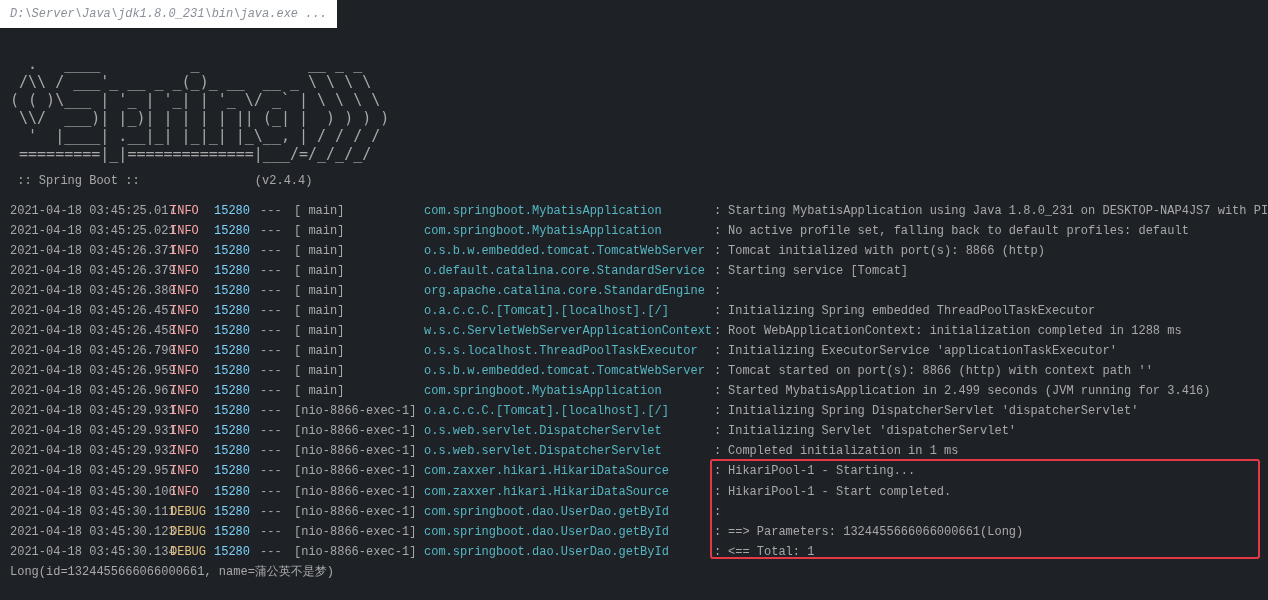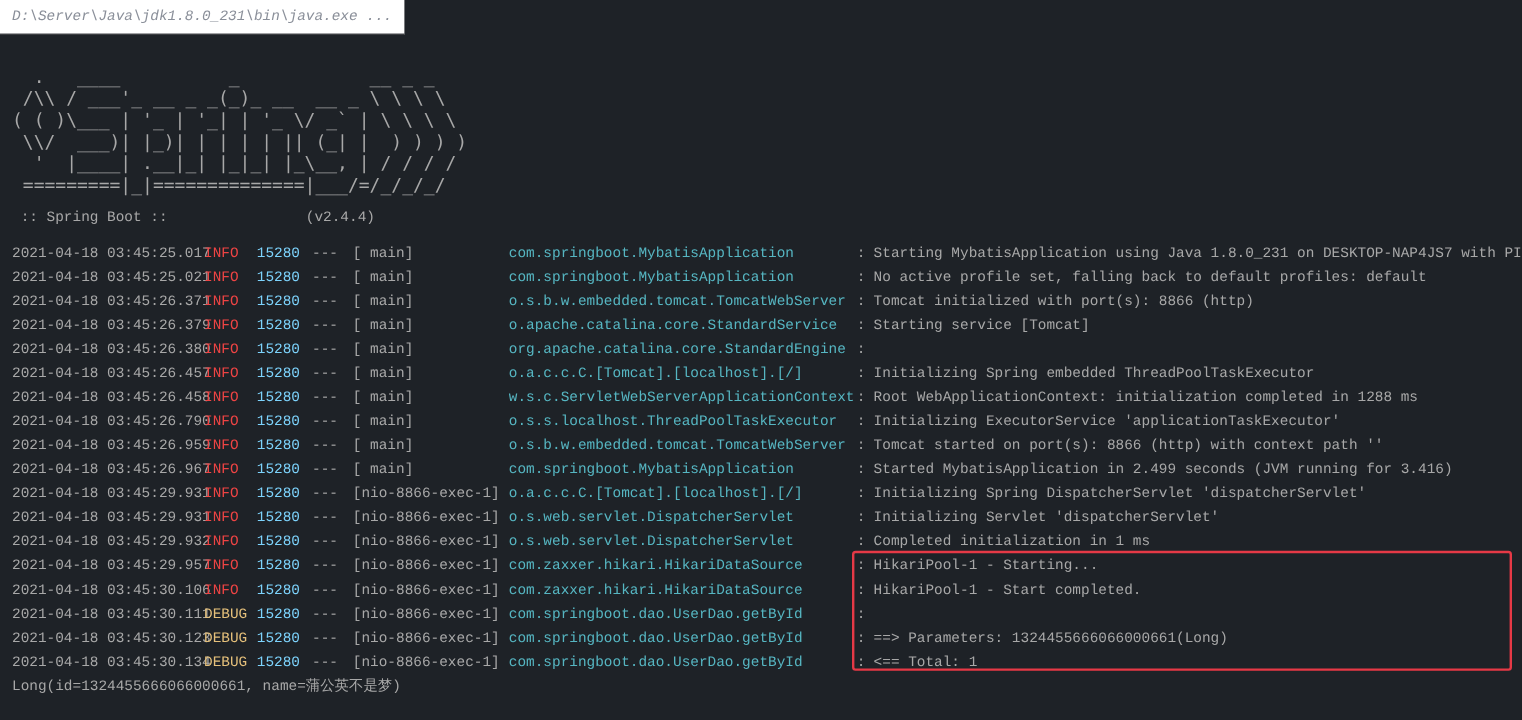--- a/index.html
+++ b/index.html
@@ -41,21 +41,21 @@
     .log-area {
       position: relative;
       margin-top: 10px;
     }
     .log-line {
       display: flex;
       font-size: 12px;
     }
     .ts { color: #a8a8a8; width: 160px; flex-shrink: 0; }
     .lvl { width: 44px; flex-shrink: 0; }
-    .lvl-info { color: #ef4444; }
+    .lvl-info { color: #fca5a5; }
     .lvl-debug { color: #e5c07b; }
     .pid { color: #7dd3fc; width: 46px; flex-shrink: 0; }
     .dash { color: #a8a8a8; width: 34px; flex-shrink: 0; }
     .thread { color: #a8a8a8; width: 130px; flex-shrink: 0; }
     .logger { color: #56b6c2; width: 290px; flex-shrink: 0; overflow: hidden; }
     .colon { color: #a8a8a8; width: 14px; flex-shrink: 0; }
     .msg { color: #a8a8a8; }
     .user-line { color: #a8a8a8; margin-top: 0; }
     .highlight-box {
       position: absolute;
@@ -115,21 +115,21 @@
         <span class="logger">o.s.b.w.embedded.tomcat.TomcatWebServer</span>
         <span class="colon">: </span>
         <span class="msg">Tomcat initialized with port(s): 8866 (http)</span>
       </div>
       <div class="log-line">
         <span class="ts">2021-04-18 03:45:26.379</span>
         <span class="lvl lvl-info">INFO</span>
         <span class="pid">15280</span>
         <span class="dash">--- </span>
         <span class="thread">[           main]</span>
-        <span class="logger">o.apache.catalina.core.StandardService</span>
+        <span class="logger">o.default.catalina.core.StandardService</span>
         <span class="colon">: </span>
         <span class="msg">Starting service [Tomcat]</span>
       </div>
       <div class="log-line">
         <span class="ts">2021-04-18 03:45:26.380</span>
         <span class="lvl lvl-info">INFO</span>
         <span class="pid">15280</span>
         <span class="dash">--- </span>
         <span class="thread">[           main]</span>
         <span class="logger">org.apache.catalina.core.StandardEngine</span>

